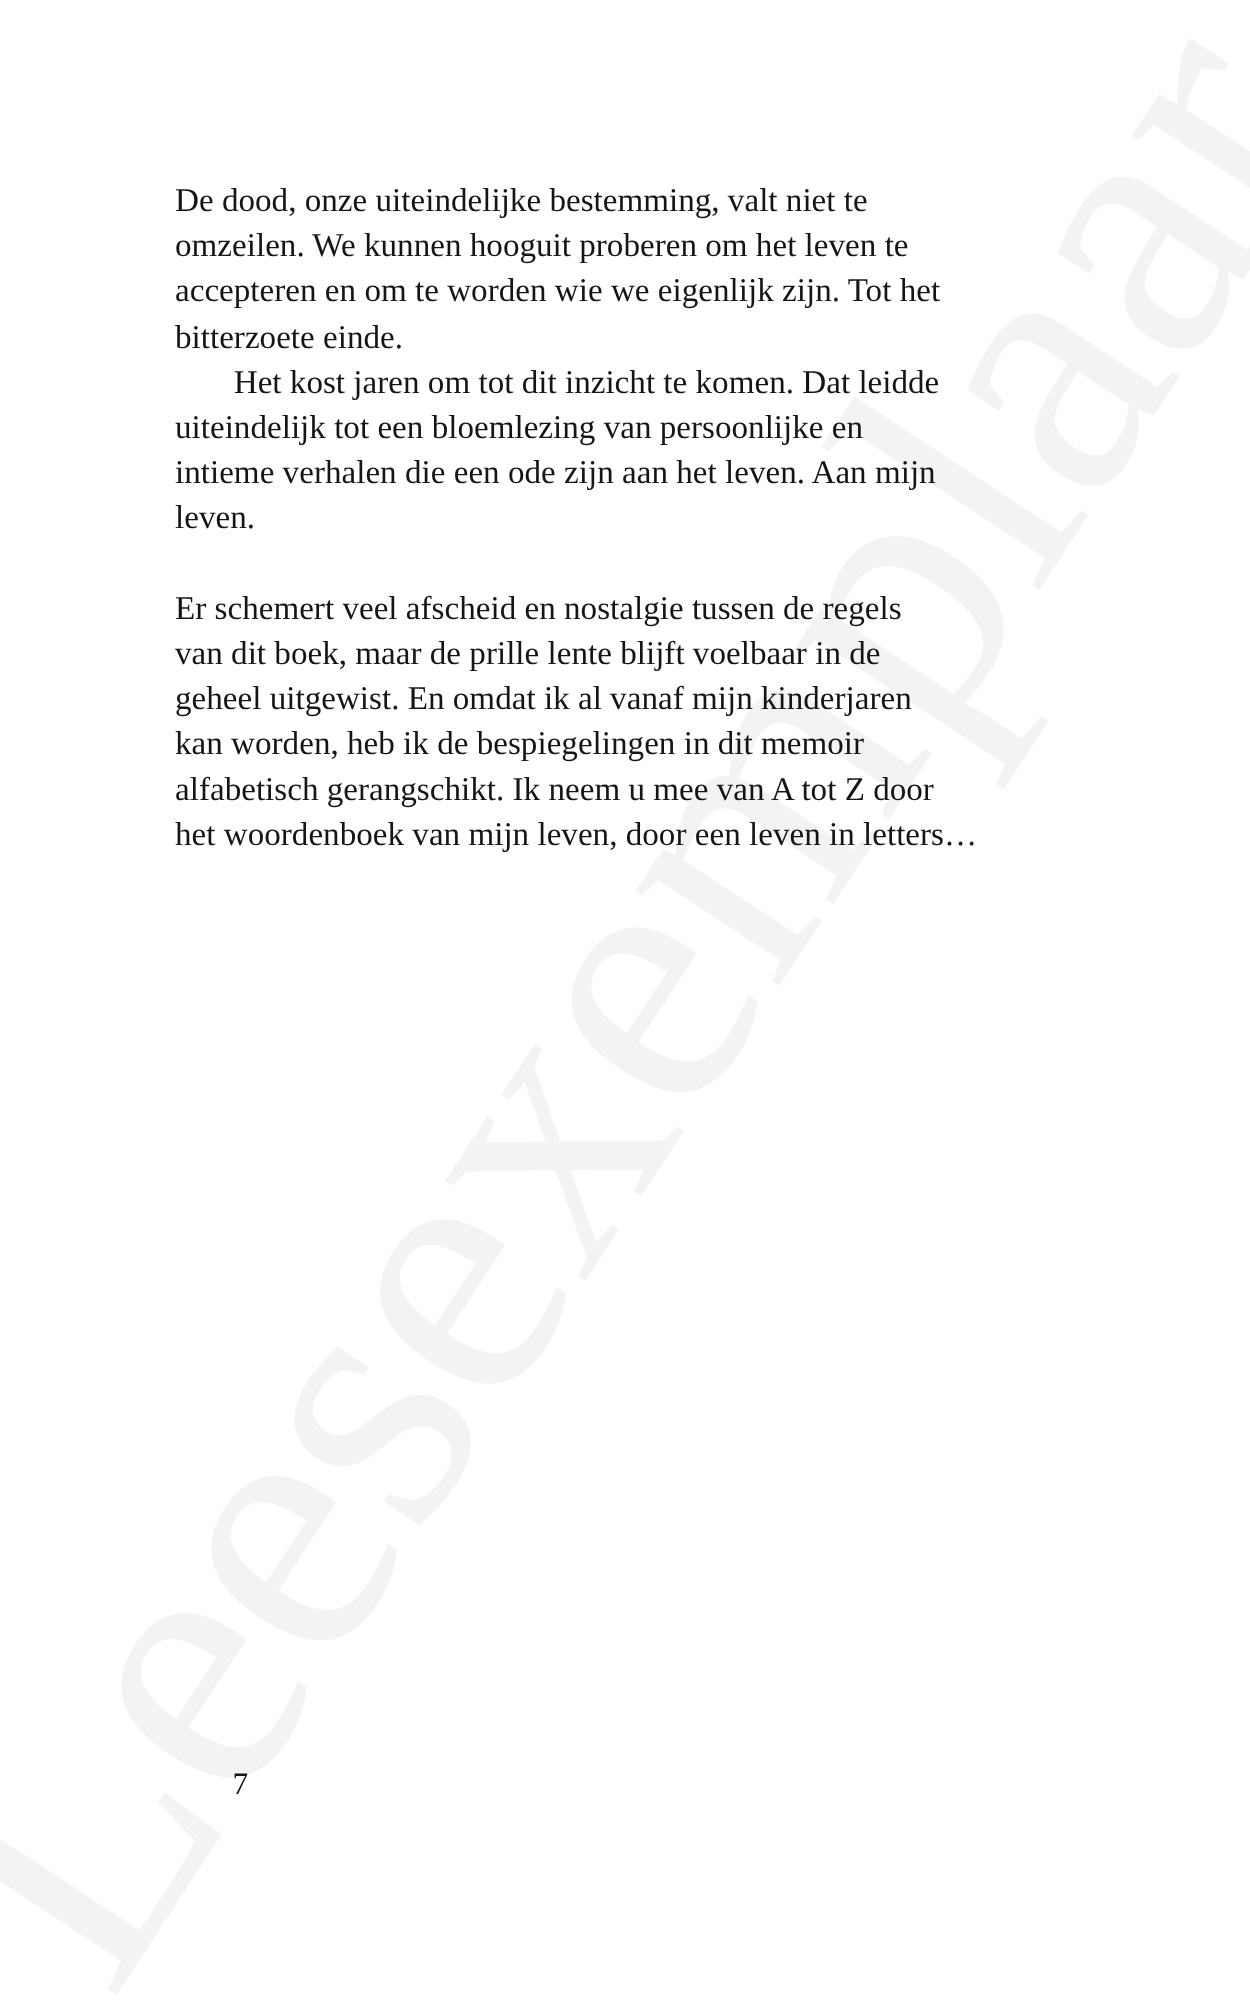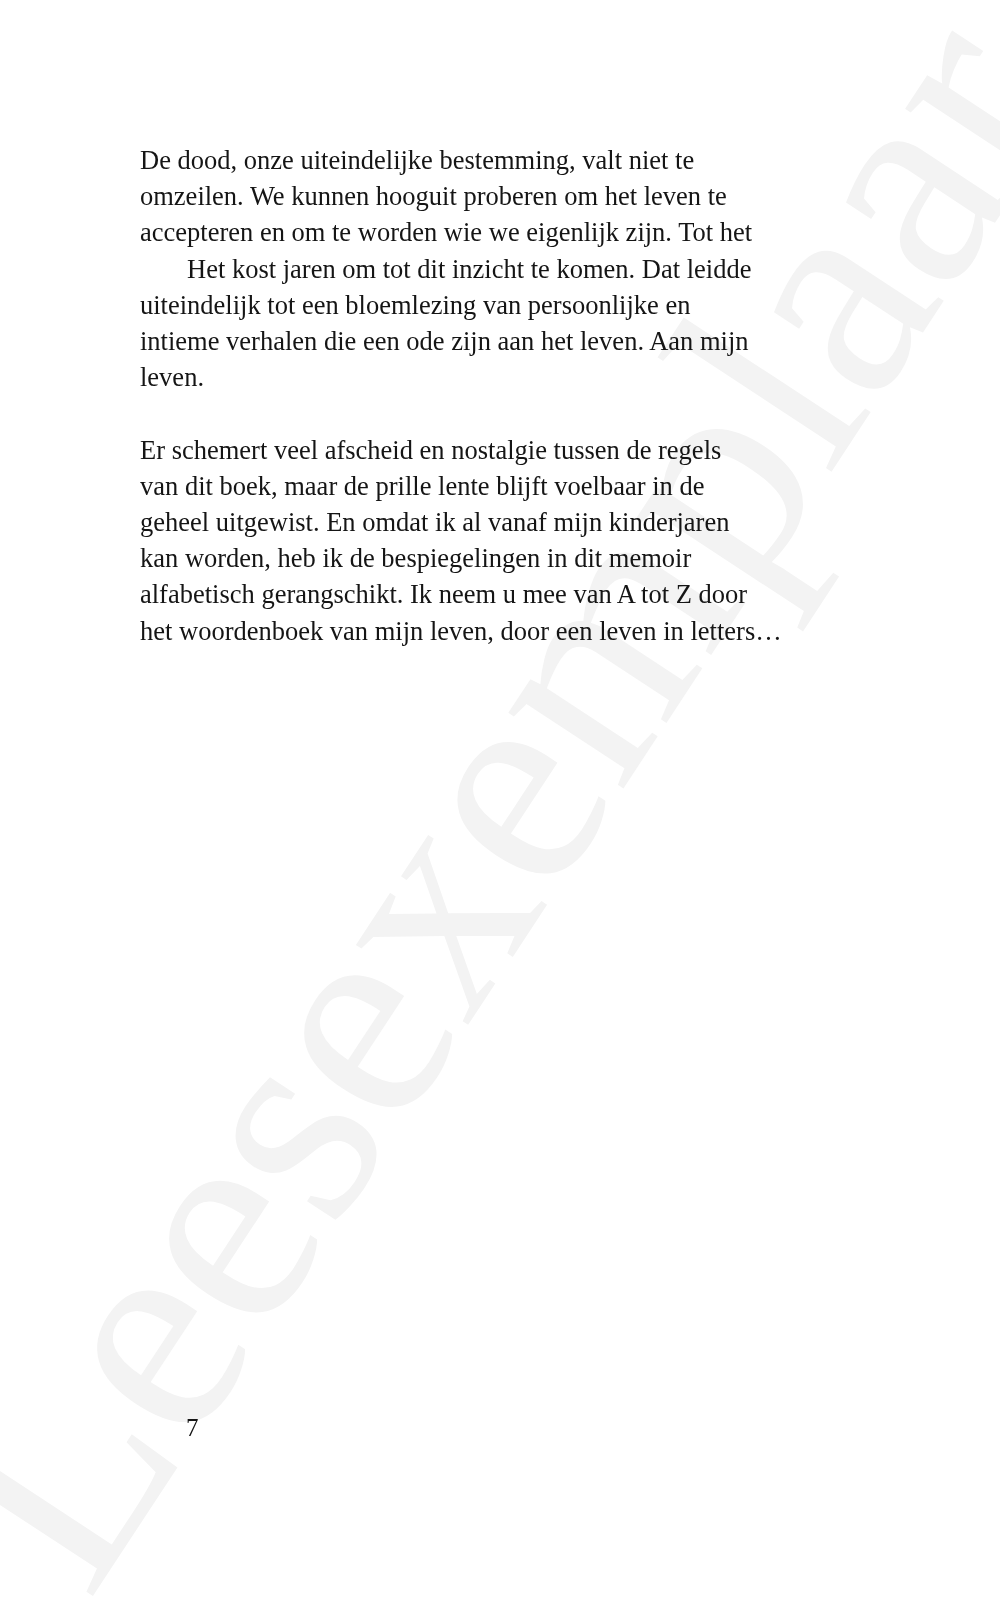--- a/index.html
+++ b/index.html
@@ -63,20 +63,21 @@
 </head>
 <body>
 
 <div class="watermark">Leesexemplaar</div>
 
 <div class="page">
   <div class="paragraph">
     <span class="line">De dood, onze uiteindelijke bestemming, valt niet te</span>
     <span class="line">omzeilen. We kunnen hooguit proberen om het leven te</span>
     <span class="line">accepteren en om te worden wie we eigenlijk zijn. Tot het</span>
+    <span class="line">bitterzoete einde.</span>
   </div>
   <div class="paragraph">
     <span class="line indent">Het kost jaren om tot dit inzicht te komen. Dat leidde</span>
     <span class="line">uiteindelijk tot een bloemlezing van persoonlijke en</span>
     <span class="line">intieme verhalen die een ode zijn aan het leven. Aan mijn</span>
     <span class="line">leven.</span>
   </div>
   <span class="gap"></span>
   <div class="paragraph">
     <span class="line">Er schemert veel afscheid en nostalgie tussen de regels</span>

